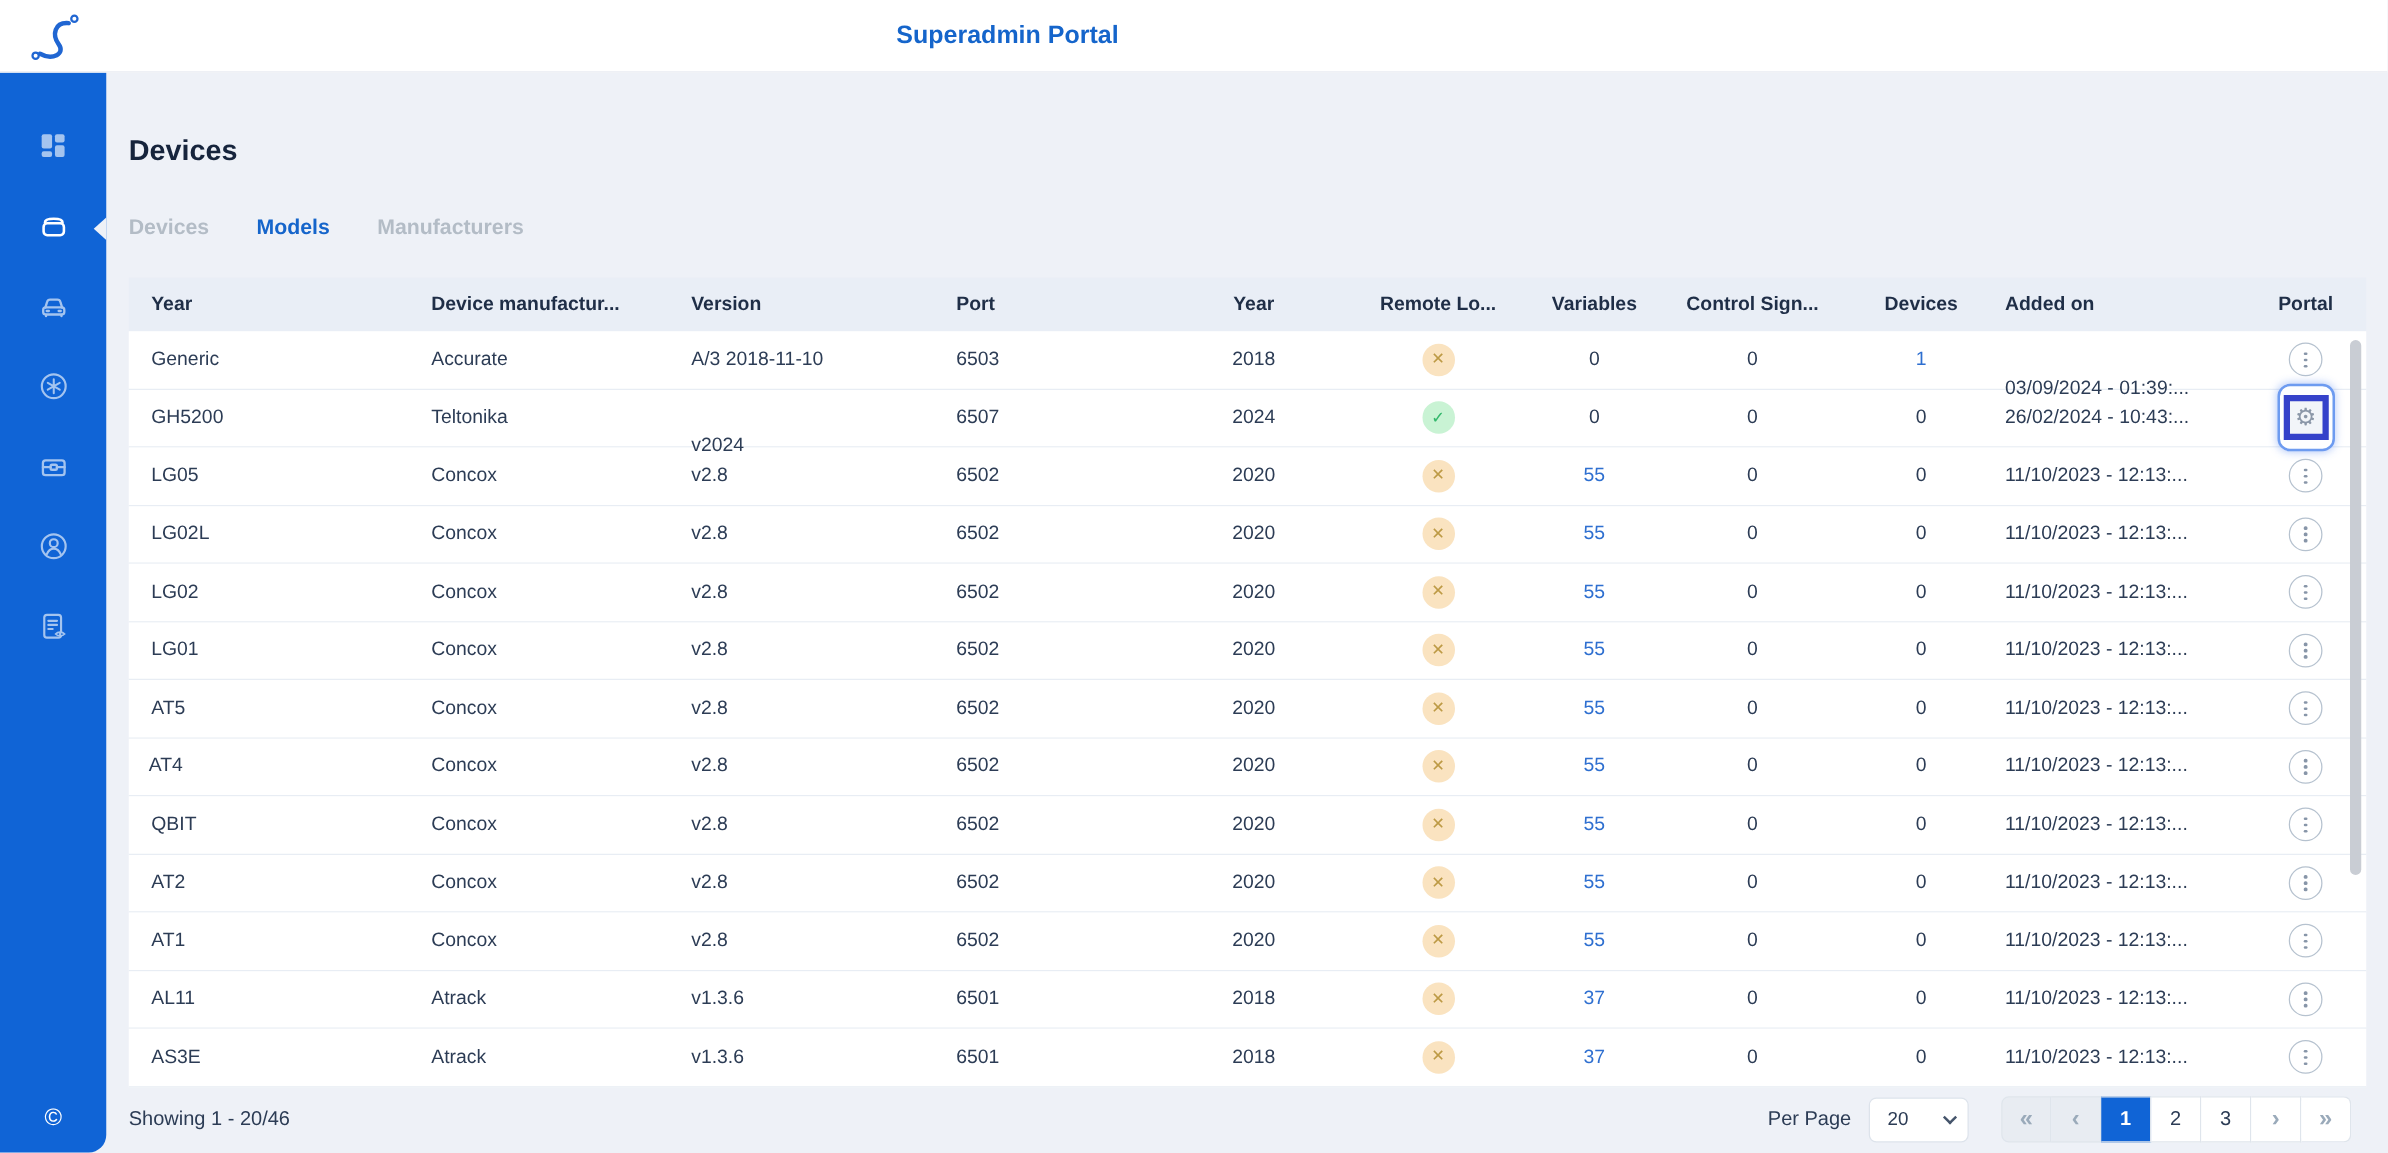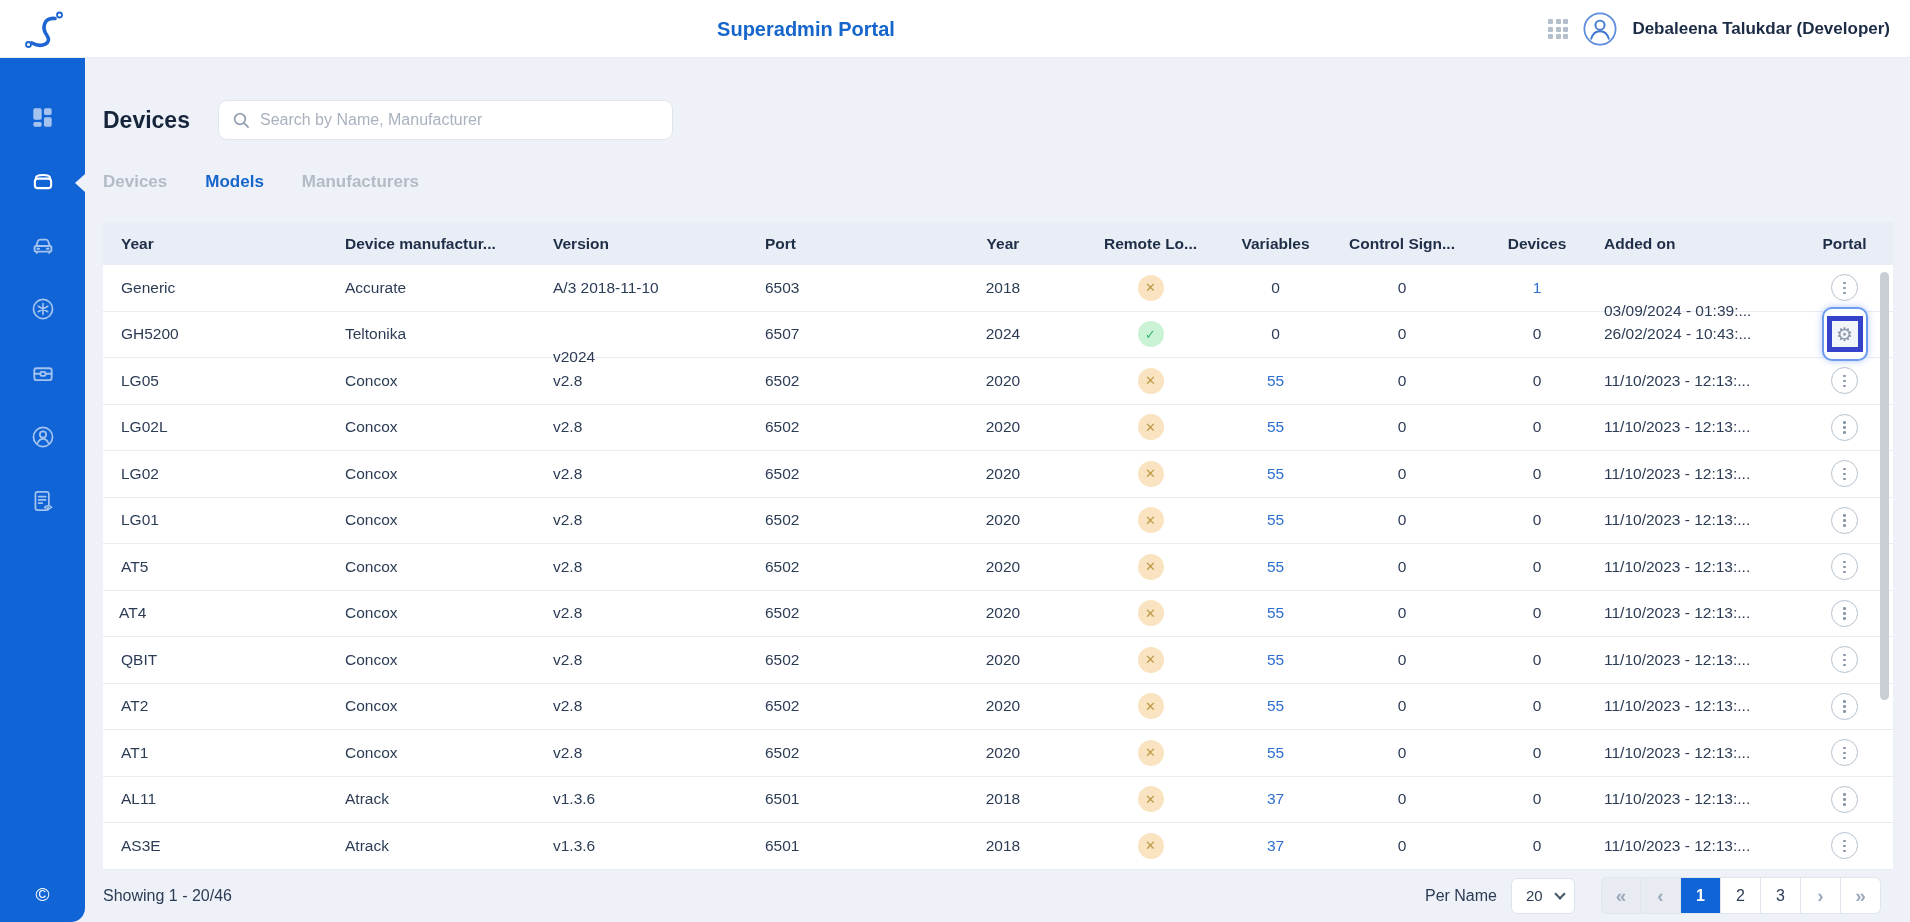--- a/index.html
+++ b/index.html
@@ -77,21 +77,21 @@
     display:flex; align-items:center; justify-content:center; }
   .gear-core span { font-size:19px; color:#8b97a8; font-family:"DejaVu Sans",sans-serif; line-height:1; }
   .vscroll { position:absolute; right:4px; top:50px; width:9px; height:428px;
     background:#c9cdd4; border-radius:5px; cursor:pointer; }
 
   
   .foot { height:52px; display:flex; align-items:center; justify-content:space-between; }
   .showing { font-size:16px; color:#2c3c55; }
   .foot-right { display:flex; align-items:center; gap:14px; margin-right:12px; }
   .per-page-label { font-size:16px; color:#2c3c55; }
-  .select-wrap { position:relative; width:64px; height:36px; }
+  .select-wrap { position:relative; width:80px; height:36px; }
   .select-wrap select { width:100%; height:100%; border:1px solid #dde3eb; border-radius:6px;
     background:#fff; font-size:15px; color:#2c3c55; padding-left:14px; appearance:none;
     -webkit-appearance:none; outline:none; font-family:inherit; cursor:pointer; }
   .select-wrap .chev { position:absolute; right:11px; top:12px; width:8px; height:8px;
     border-right:2px solid #45546b; border-bottom:2px solid #45546b; transform:rotate(45deg);
     pointer-events:none; }
   .pager { display:flex; margin-left:12px; }
   .pg { min-width:40px; height:37px; border:1px solid #dfe5ec; border-left:none;
     background:#fff; display:flex; align-items:center; justify-content:center;
     font-size:16px; color:#2c3c55; cursor:pointer; }
@@ -104,39 +104,20 @@
 </head>
 <body>
 
 <div class="topbar">
   <svg class="logo" viewBox="0 0 44 44">
     <path d="M10,36 C20,41.5 30.5,36 25,28.5 C19.5,21 21.5,10.5 33,11.5" stroke="#2066d2" stroke-width="3.6" fill="none" stroke-linecap="round"></path>
     <circle cx="6.5" cy="37.5" r="2.5" stroke="#2066d2" stroke-width="1.8" fill="none"></circle>
     <circle cx="37.5" cy="8" r="2.5" stroke="#2066d2" stroke-width="1.8" fill="none"></circle>
   </svg>
   <div class="app-title">Superadmin Portal</div>
-  <div class="topbar-right">
-    <div class="grid-icon">
-      <i></i>
-        <i></i>
-        <i></i>
-        <i></i>
-        <i></i>
-        <i></i>
-        <i></i>
-        <i></i>
-        <i></i>
-    </div>
-    <svg class="avatar" viewBox="0 0 34 34">
-      <circle cx="17" cy="17" r="15.6" stroke="#5c8de0" stroke-width="1.8" fill="none"></circle>
-      <circle cx="17" cy="13.2" r="4.6" stroke="#3f76d0" stroke-width="1.9" fill="none"></circle>
-      <path d="M8.2,26.8 C9.8,20.8 13,19.2 17,19.2 C21,19.2 24.2,20.8 25.8,26.8" stroke="#3f76d0" stroke-width="1.9" fill="none" stroke-linecap="round"></path>
-    </svg>
-    <div class="user-name">Debaleena Talukdar (Developer)</div>
-  </div>
 </div>
 
 <div class="sidebar" id="sidebar">
   <div class="sb-item">
       <span><svg width="25" height="25" viewBox="0 0 24 24">
           <rect x="3.2" y="3.2" width="8" height="11" rx="1.6" fill="#fff"></rect>
           <rect x="13.4" y="3.2" width="7.4" height="6.4" rx="1.6" fill="#fff"></rect>
           <rect x="13.4" y="11.8" width="7.4" height="9" rx="1.6" fill="#fff"></rect>
           <rect x="3.2" y="16.4" width="8" height="4.4" rx="1.6" fill="#fff"></rect>
         </svg></span>
@@ -183,27 +164,20 @@
           <circle cx="16.7" cy="17.7" r="0.9" fill="#fff"></circle>
         </svg></span>
     </div>
     <div class="sb-copy">©</div>
 </div>
 
 <div class="main">
 
   <div class="page-head">
     <div class="page-title">Devices</div>
-    <div class="searchbox">
-      <svg width="20" height="20" viewBox="0 0 20 20">
-        <circle cx="9" cy="9" r="5.3" stroke="#98a3b3" stroke-width="1.8" fill="none"></circle>
-        <path d="M13,13 L17,17" stroke="#98a3b3" stroke-width="1.8" stroke-linecap="round"></path>
-      </svg>
-      <input type="text" placeholder="Search by Name, Manufacturer" style="">
-    </div>
   </div>
 
   <div class="tabs">
     <span class="tab">Devices</span>
     <span class="tab active">Models</span>
     <span class="tab">Manufacturers</span>
   </div>
 
   <div class="table" id="table">
     <div class="thead" id="thead">
@@ -517,21 +491,21 @@
             </span>
           </div>
         </div>
       </div>
     <div class="vscroll"></div>
   </div>
 
   <div class="foot">
     <div class="showing">Showing 1 - 20/46</div>
     <div class="foot-right">
-      <span class="per-page-label">Per Name</span>
+      <span class="per-page-label">Per Page</span>
       <span class="select-wrap">
         <select>
           <option>20</option>
         </select>
         <span class="chev"></span>
       </span>
       <div class="pager" id="pager">
           <div class="pg arrow dim">«</div>
           <div class="pg arrow dim">‹</div>
           <div class="pg active">1</div>

